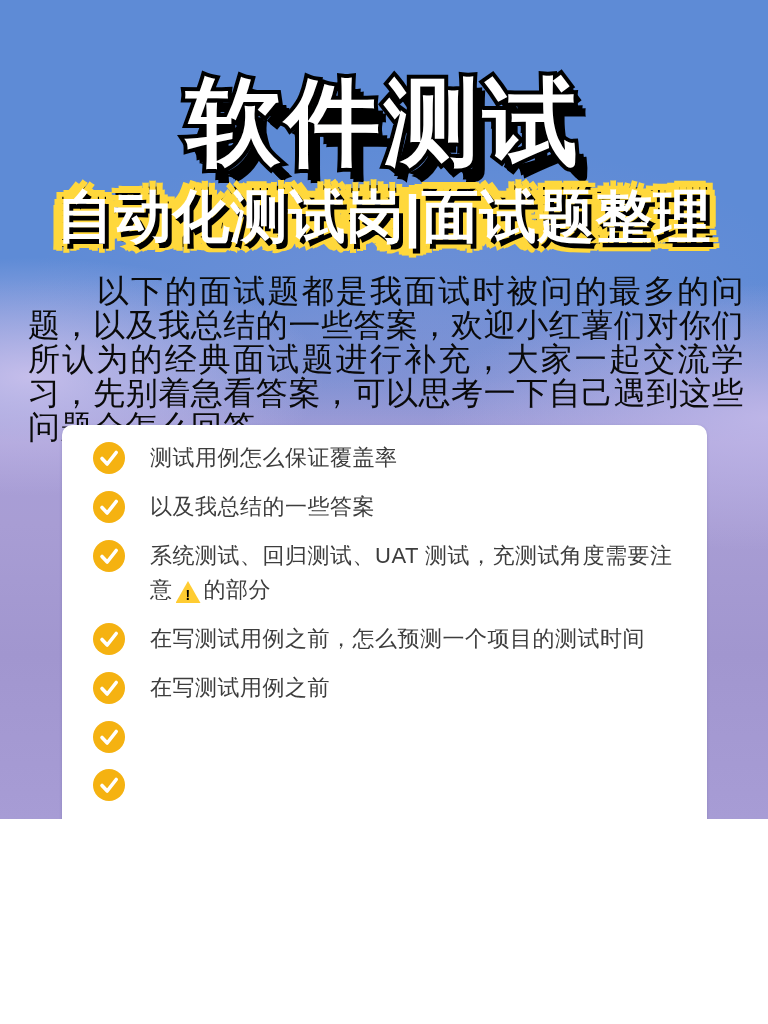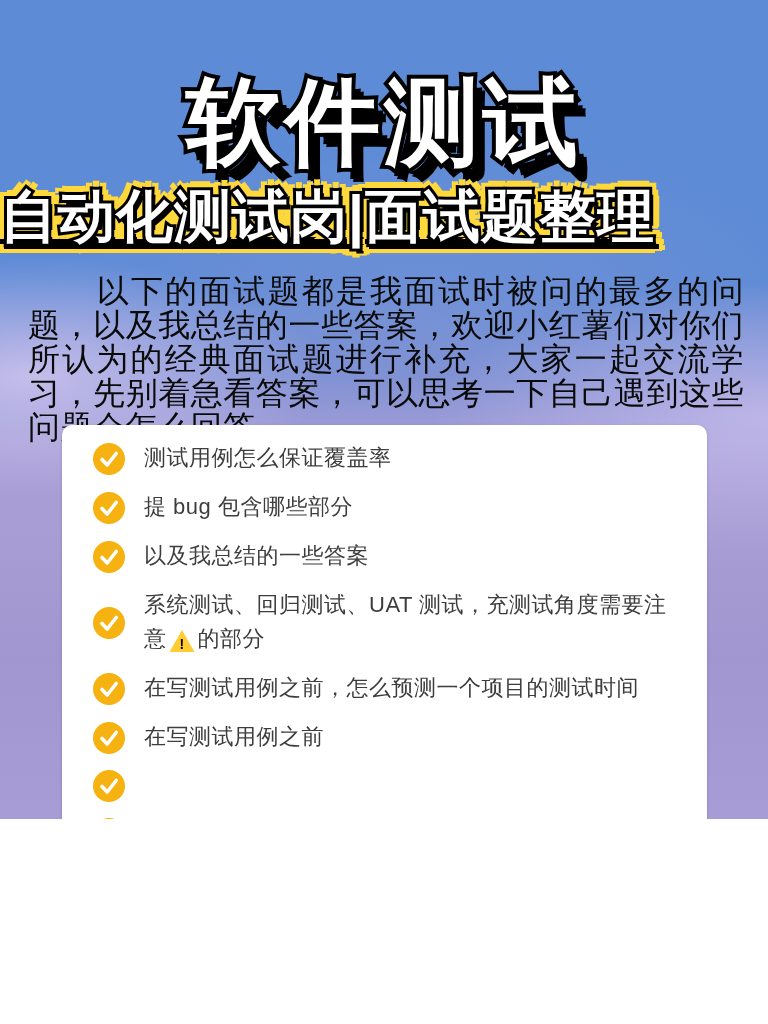--- a/index.html
+++ b/index.html
@@ -25,51 +25,51 @@
     color:var(--title_fill);
     -webkit-text-stroke:8px var(--title_outline);
     paint-order:stroke fill;
     text-shadow:
       9px 11px 0 var(--title_outline),
       12px 14px 0 var(--title_outline);
   }
 
   .subtitle {
     position:absolute; top:184px; left:0; right:0;
+    text-align:center;
     font-size:57px; font-weight:900; line-height:1.15; letter-spacing:1px;
     color:var(--title_fill);
     -webkit-text-stroke:6px var(--title_outline);
     paint-order:stroke fill;
     text-shadow:
       4px 5px 0 var(--title_outline),
       9px 0 0 var(--subtitle_glow), -9px 0 0 var(--subtitle_glow),
       0 9px 0 var(--subtitle_glow), 0 -9px 0 var(--subtitle_glow),
       7px 7px 0 var(--subtitle_glow), -7px 7px 0 var(--subtitle_glow),
       7px -7px 0 var(--subtitle_glow), -7px -7px 0 var(--subtitle_glow),
       10px 6px 0 var(--subtitle_glow), -10px 6px 0 var(--subtitle_glow);
-    text-decoration: underline;
   }
 
   .intro {
     position:absolute; top:274px; left:28px; right:24px;
     font-family:Liberation Sans, sans-serif;
     font-size:32px; line-height:34px; color:var(--intro_text);
     text-indent:2.15em; letter-spacing:.5px;
     text-align:justify;
   }
 
   .card {
     position:absolute; left:62px; top:425px; width:645px; height:560px;
     background:var(--card_bg); border-radius:10px; overflow:hidden;
     box-shadow:0 1px 3px rgba(60,60,110,.25);
   }
 
   .qlist { list-style:none; padding:16px 18px 0 31px; }
 
-  .qitem { display:flex; align-items:center; gap:19px; margin-bottom:15px; }
+  .qitem { display:flex; align-items:flex-start; gap:25px; margin-bottom:15px; }
 
   .check { flex:0 0 32px; width:32px; height:32px; margin-top:1px; }
   .check svg { display:block; }
   .check circle { fill:var(--check_circle); }
   .check polyline {
     fill:none; stroke:var(--check_mark);
     stroke-width:3.6; stroke-linecap:round; stroke-linejoin:round;
   }
 
   .qtext {
@@ -98,29 +98,20 @@
     <span class="check">
       <svg viewBox="0 0 32 32" width="32" height="32" aria-hidden="true">
         <circle cx="16" cy="16" r="16"></circle>
         <polyline points="9,16.5 14.2,22 23.2,10.5"></polyline>
       </svg>
     </span>
     <span class="qtext">测试用例怎么保证覆盖率</span>
   </li>
 
 
-  <li class="qitem">
-    <span class="check">
-      <svg viewBox="0 0 32 32" width="32" height="32" aria-hidden="true">
-        <circle cx="16" cy="16" r="16"></circle>
-        <polyline points="9,16.5 14.2,22 23.2,10.5"></polyline>
-      </svg>
-    </span>
-    <span class="qtext">提 bug 包含哪些部分</span>
-  </li>
 
   <li class="qitem">
     <span class="check">
       <svg viewBox="0 0 32 32" width="32" height="32" aria-hidden="true">
         <circle cx="16" cy="16" r="16"></circle>
         <polyline points="9,16.5 14.2,22 23.2,10.5"></polyline>
       </svg>
     </span>
     <span class="qtext">以及我总结的一些答案</span>
   </li>

